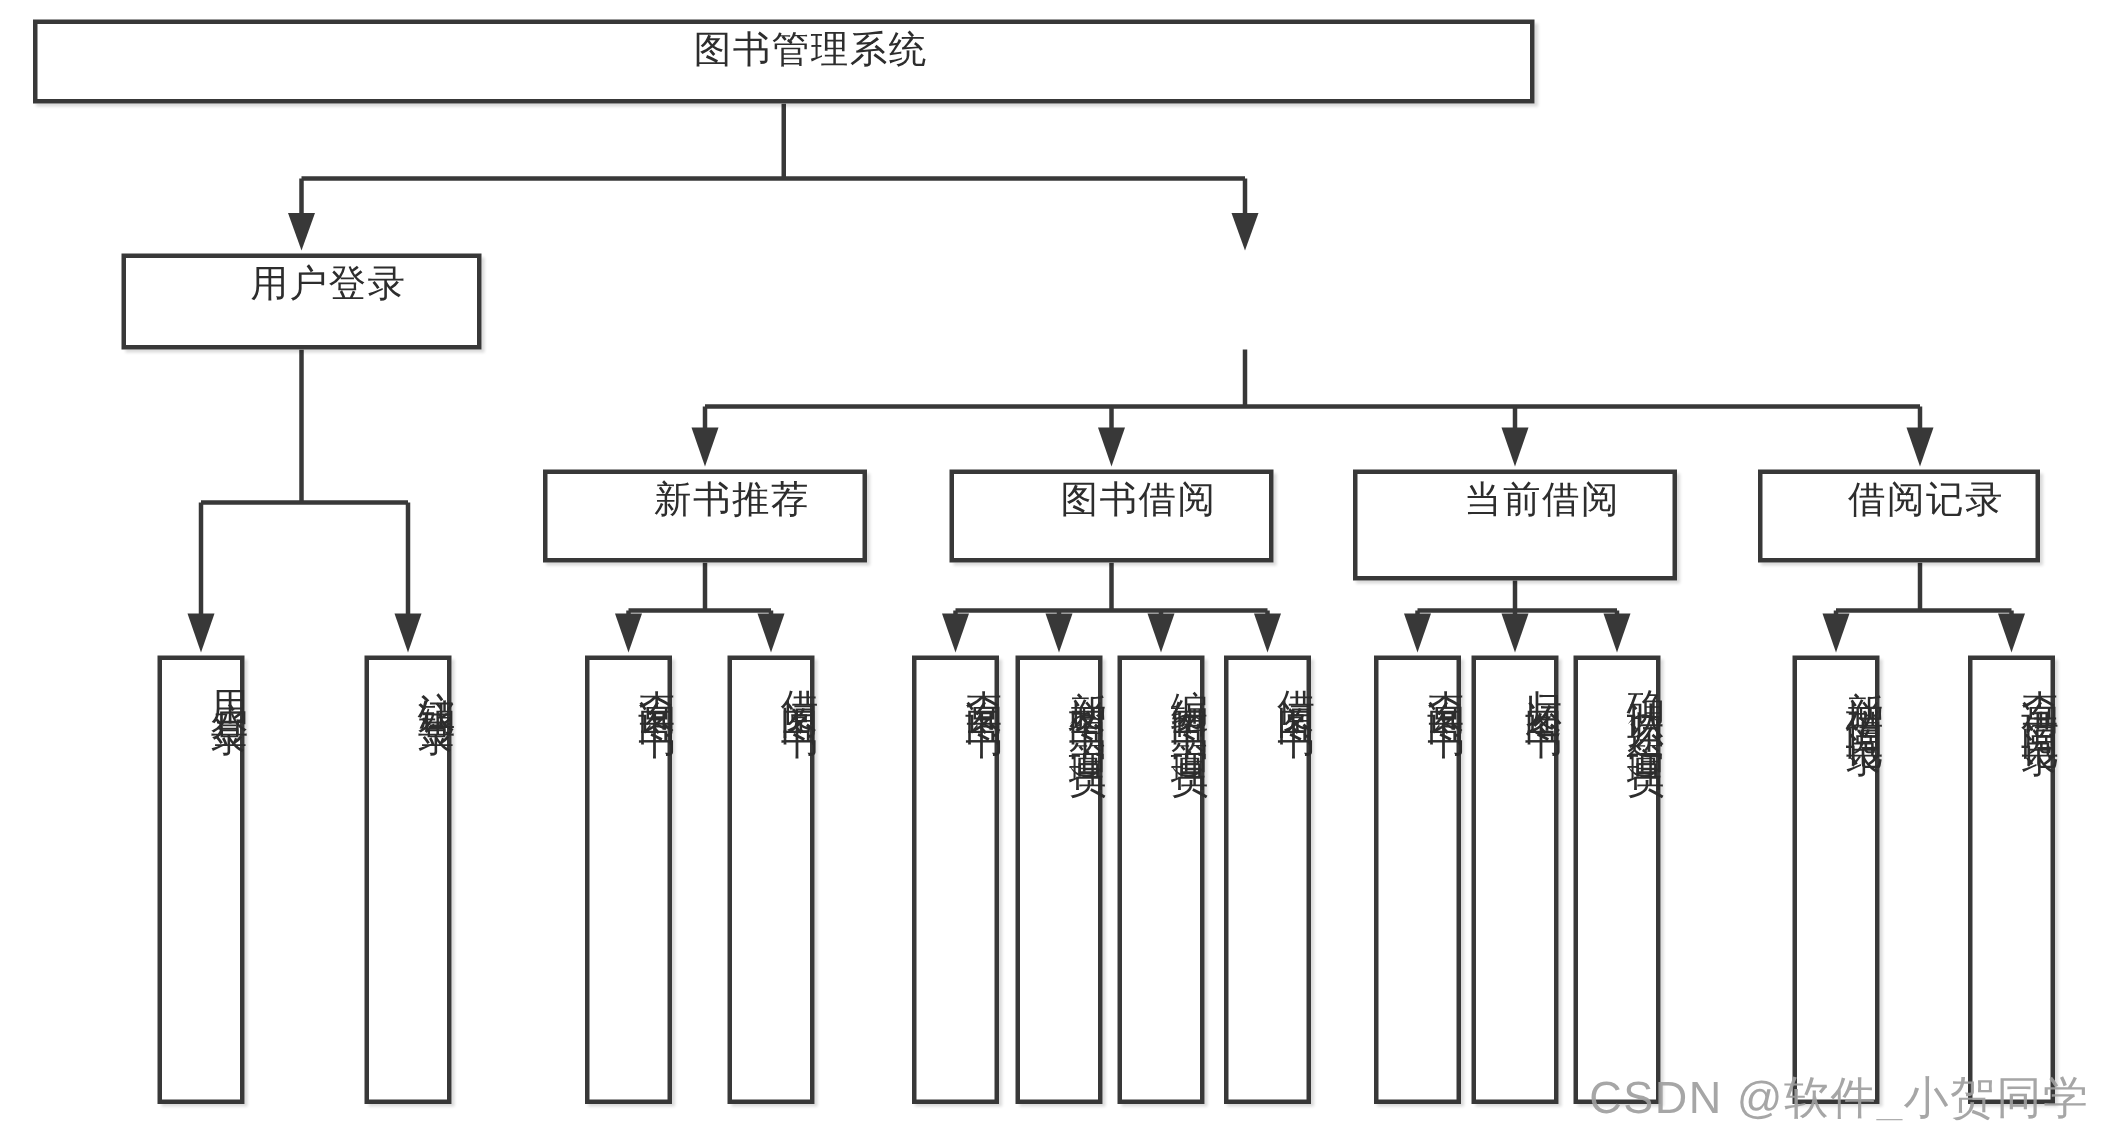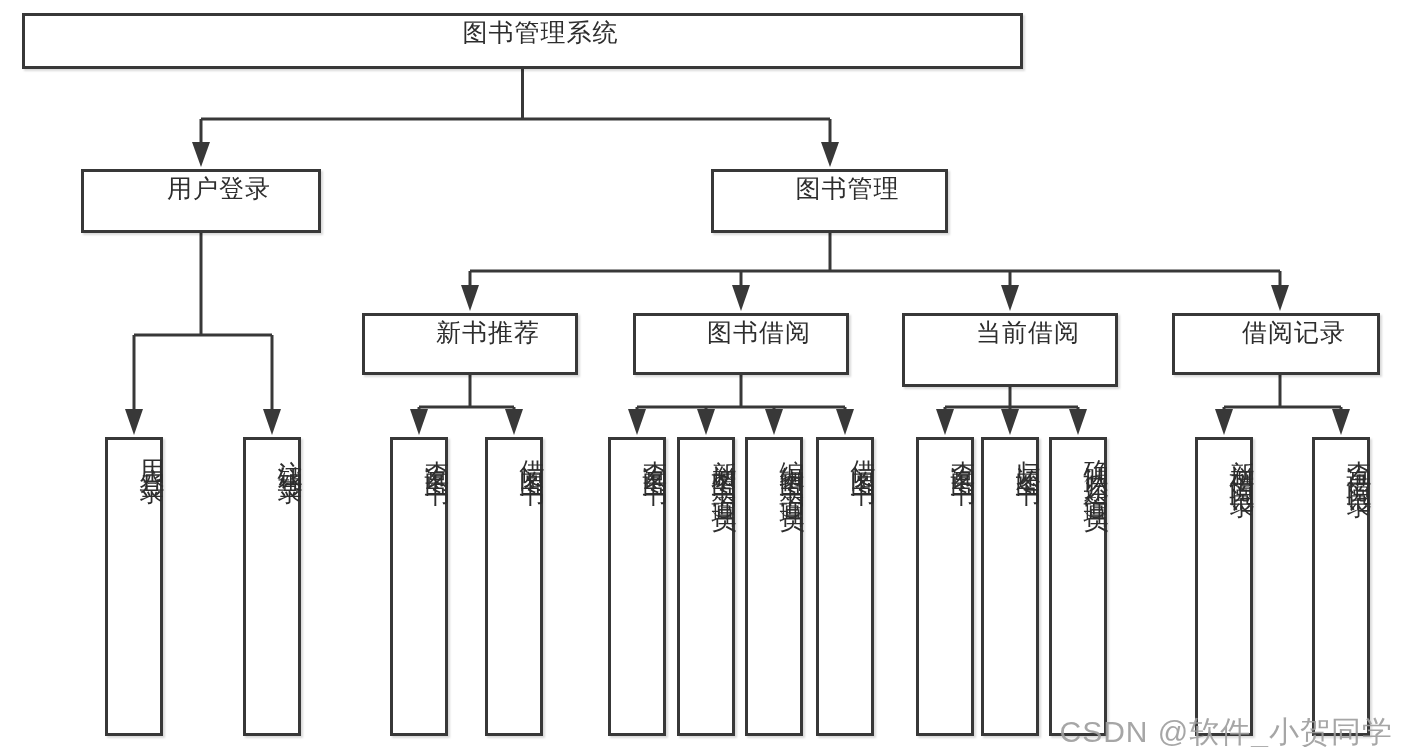--- a/index.html
+++ b/index.html
@@ -123,34 +123,31 @@
     </g>
   </svg>
 
   <div class="node" style="left:22px;top:13px;width:1001px;height:56px">
     <span>图书管理系统</span>
   </div>
 
   <div class="node" style="left:81px;top:169px;width:240px;height:64px">
     <span>用户登录</span>
   </div>
-  <div class="node" style="left:711px;top:169px;width:237px;height:64px">
-    <span>图书管理</span>
-  </div>
 
   <div class="node" style="left:362px;top:313px;width:216px;height:62px">
     <span>新书推荐</span>
   </div>
   <div class="node" style="left:633px;top:313px;width:216px;height:62px">
     <span>图书借阅</span>
   </div>
   <div class="node" style="left:902px;top:313px;width:216px;height:74px">
     <span>当前借阅</span>
   </div>
-  <div class="node" style="left:1172px;top:313px;width:208px;height:62px">
+  <div class="node" style="left:1172px;top:313px;width:188px;height:62px">
     <span>借阅记录</span>
   </div>
 
   <div class="node leaf" style="left:105px;top:437px;width:58px;height:299px">
     <span>用户登录</span>
   </div>
   <div class="node leaf" style="left:243px;top:437px;width:58px;height:299px">
     <span>注销登录</span>
   </div>
 

